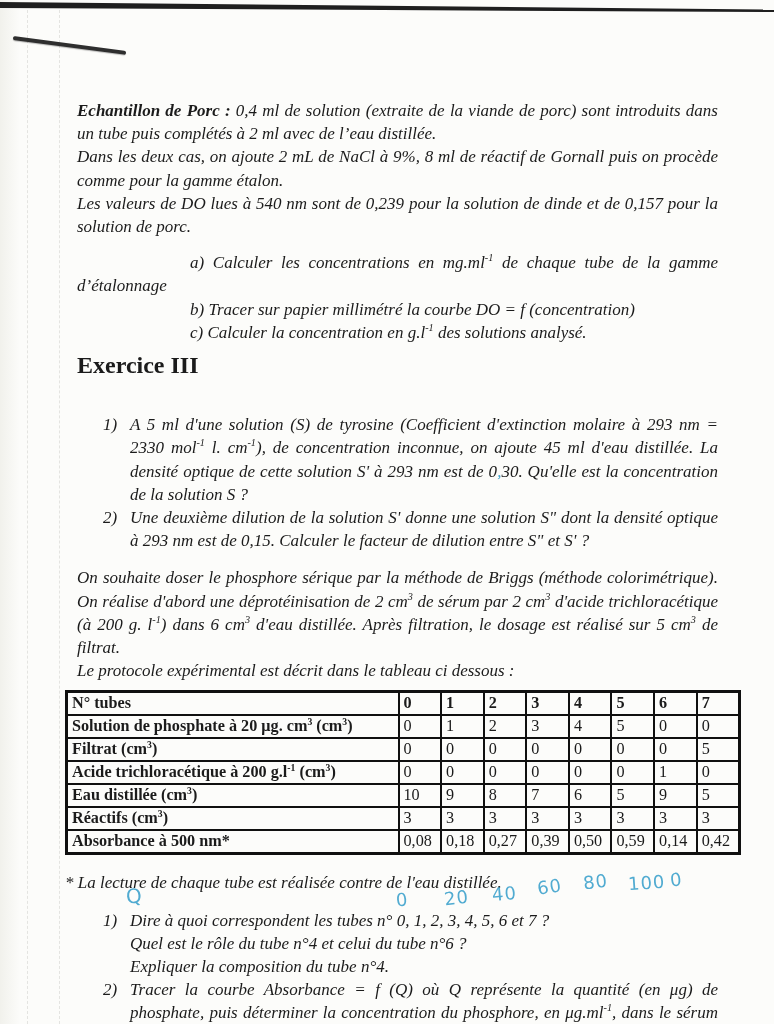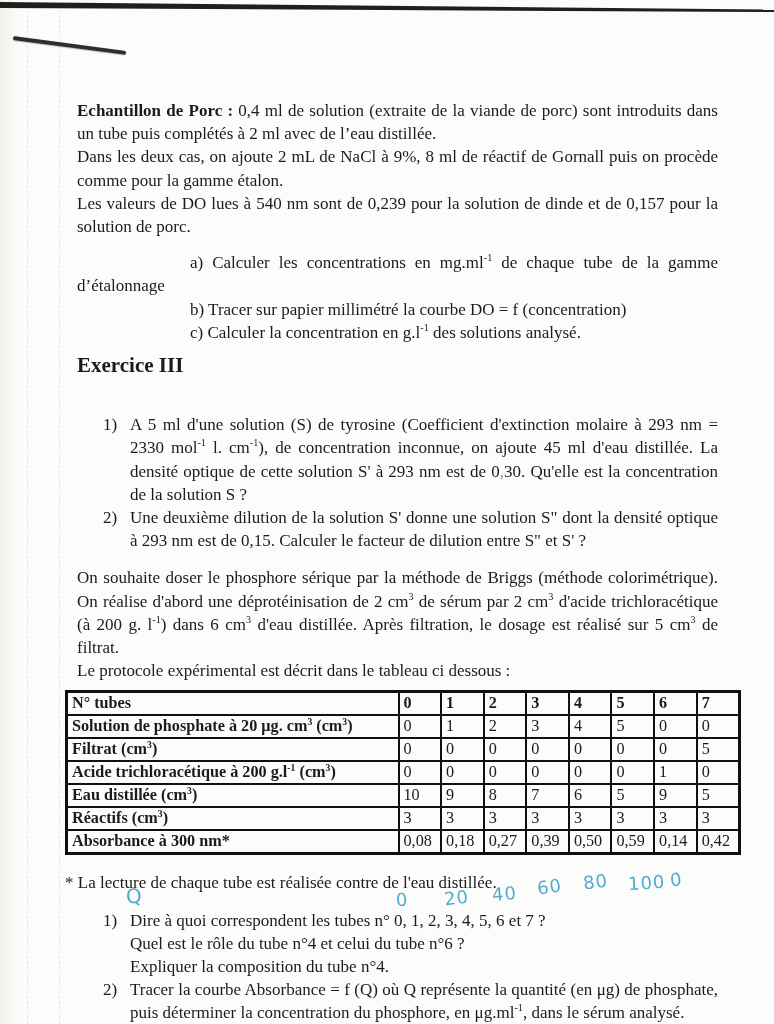--- a/index.html
+++ b/index.html
@@ -20,27 +20,27 @@
   .staple{
     position:absolute;left:13px;top:36px;width:114px;height:4px;
     background:#2e2e2e;border-radius:3px;
     transform:rotate(7.5deg);transform-origin:left center;
     box-shadow:0 1px 1px rgba(0,0,0,0.25);
   }
   .content{
     position:absolute;left:77px;top:99px;width:641px;
     font-size:17px;line-height:23.2px;
   }
-  p{margin:0;}
+  p{margin:0;font-style:italic;}
   .just{text-align:justify;}
   .b{font-weight:bold;}
   sup{font-size:0.6em;line-height:0;}
   .item-a{margin-top:13px;text-indent:113px;}
   .indent{margin-left:113px;}
-  h3{font-size:21px;margin:10px 0 0 0;line-height:23.2px;}
+  h3{font-size:24px;margin:10px 0 0 0;line-height:23.2px;}
   h3.ex4{margin-top:17px;}
   .list{margin-top:36px;}
   .hang{padding-left:53px;text-indent:-27px;}
   .num{display:inline-block;width:27px;text-indent:0;}
   .p4{margin-top:14px;}
   .tablewrap{margin-left:-12px;margin-top:8px;}
   table{border-collapse:collapse;table-layout:fixed;width:673px;border:3px solid #101010;}
   td,th{
     border:2px solid #101010;height:19px;padding:1px 3px 1px 4px;
     font-size:16.2px;line-height:19px;text-align:left;
@@ -170,21 +170,21 @@
         <td>3</td>
         <td>3</td>
         <td>3</td>
         <td>3</td>
         <td>3</td>
         <td>3</td>
         <td>3</td>
         <td>3</td>
       </tr>
       <tr>
-        <td class="lbl"><span>Absorbance à 300 nm*</span></td>
+        <td class="lbl"><span>Absorbance à 500 nm*</span></td>
         <td>0,08</td>
         <td>0,18</td>
         <td>0,27</td>
         <td>0,39</td>
         <td>0,50</td>
         <td>0,59</td>
         <td>0,14</td>
         <td>0,42</td>
       </tr>
     </tbody>

